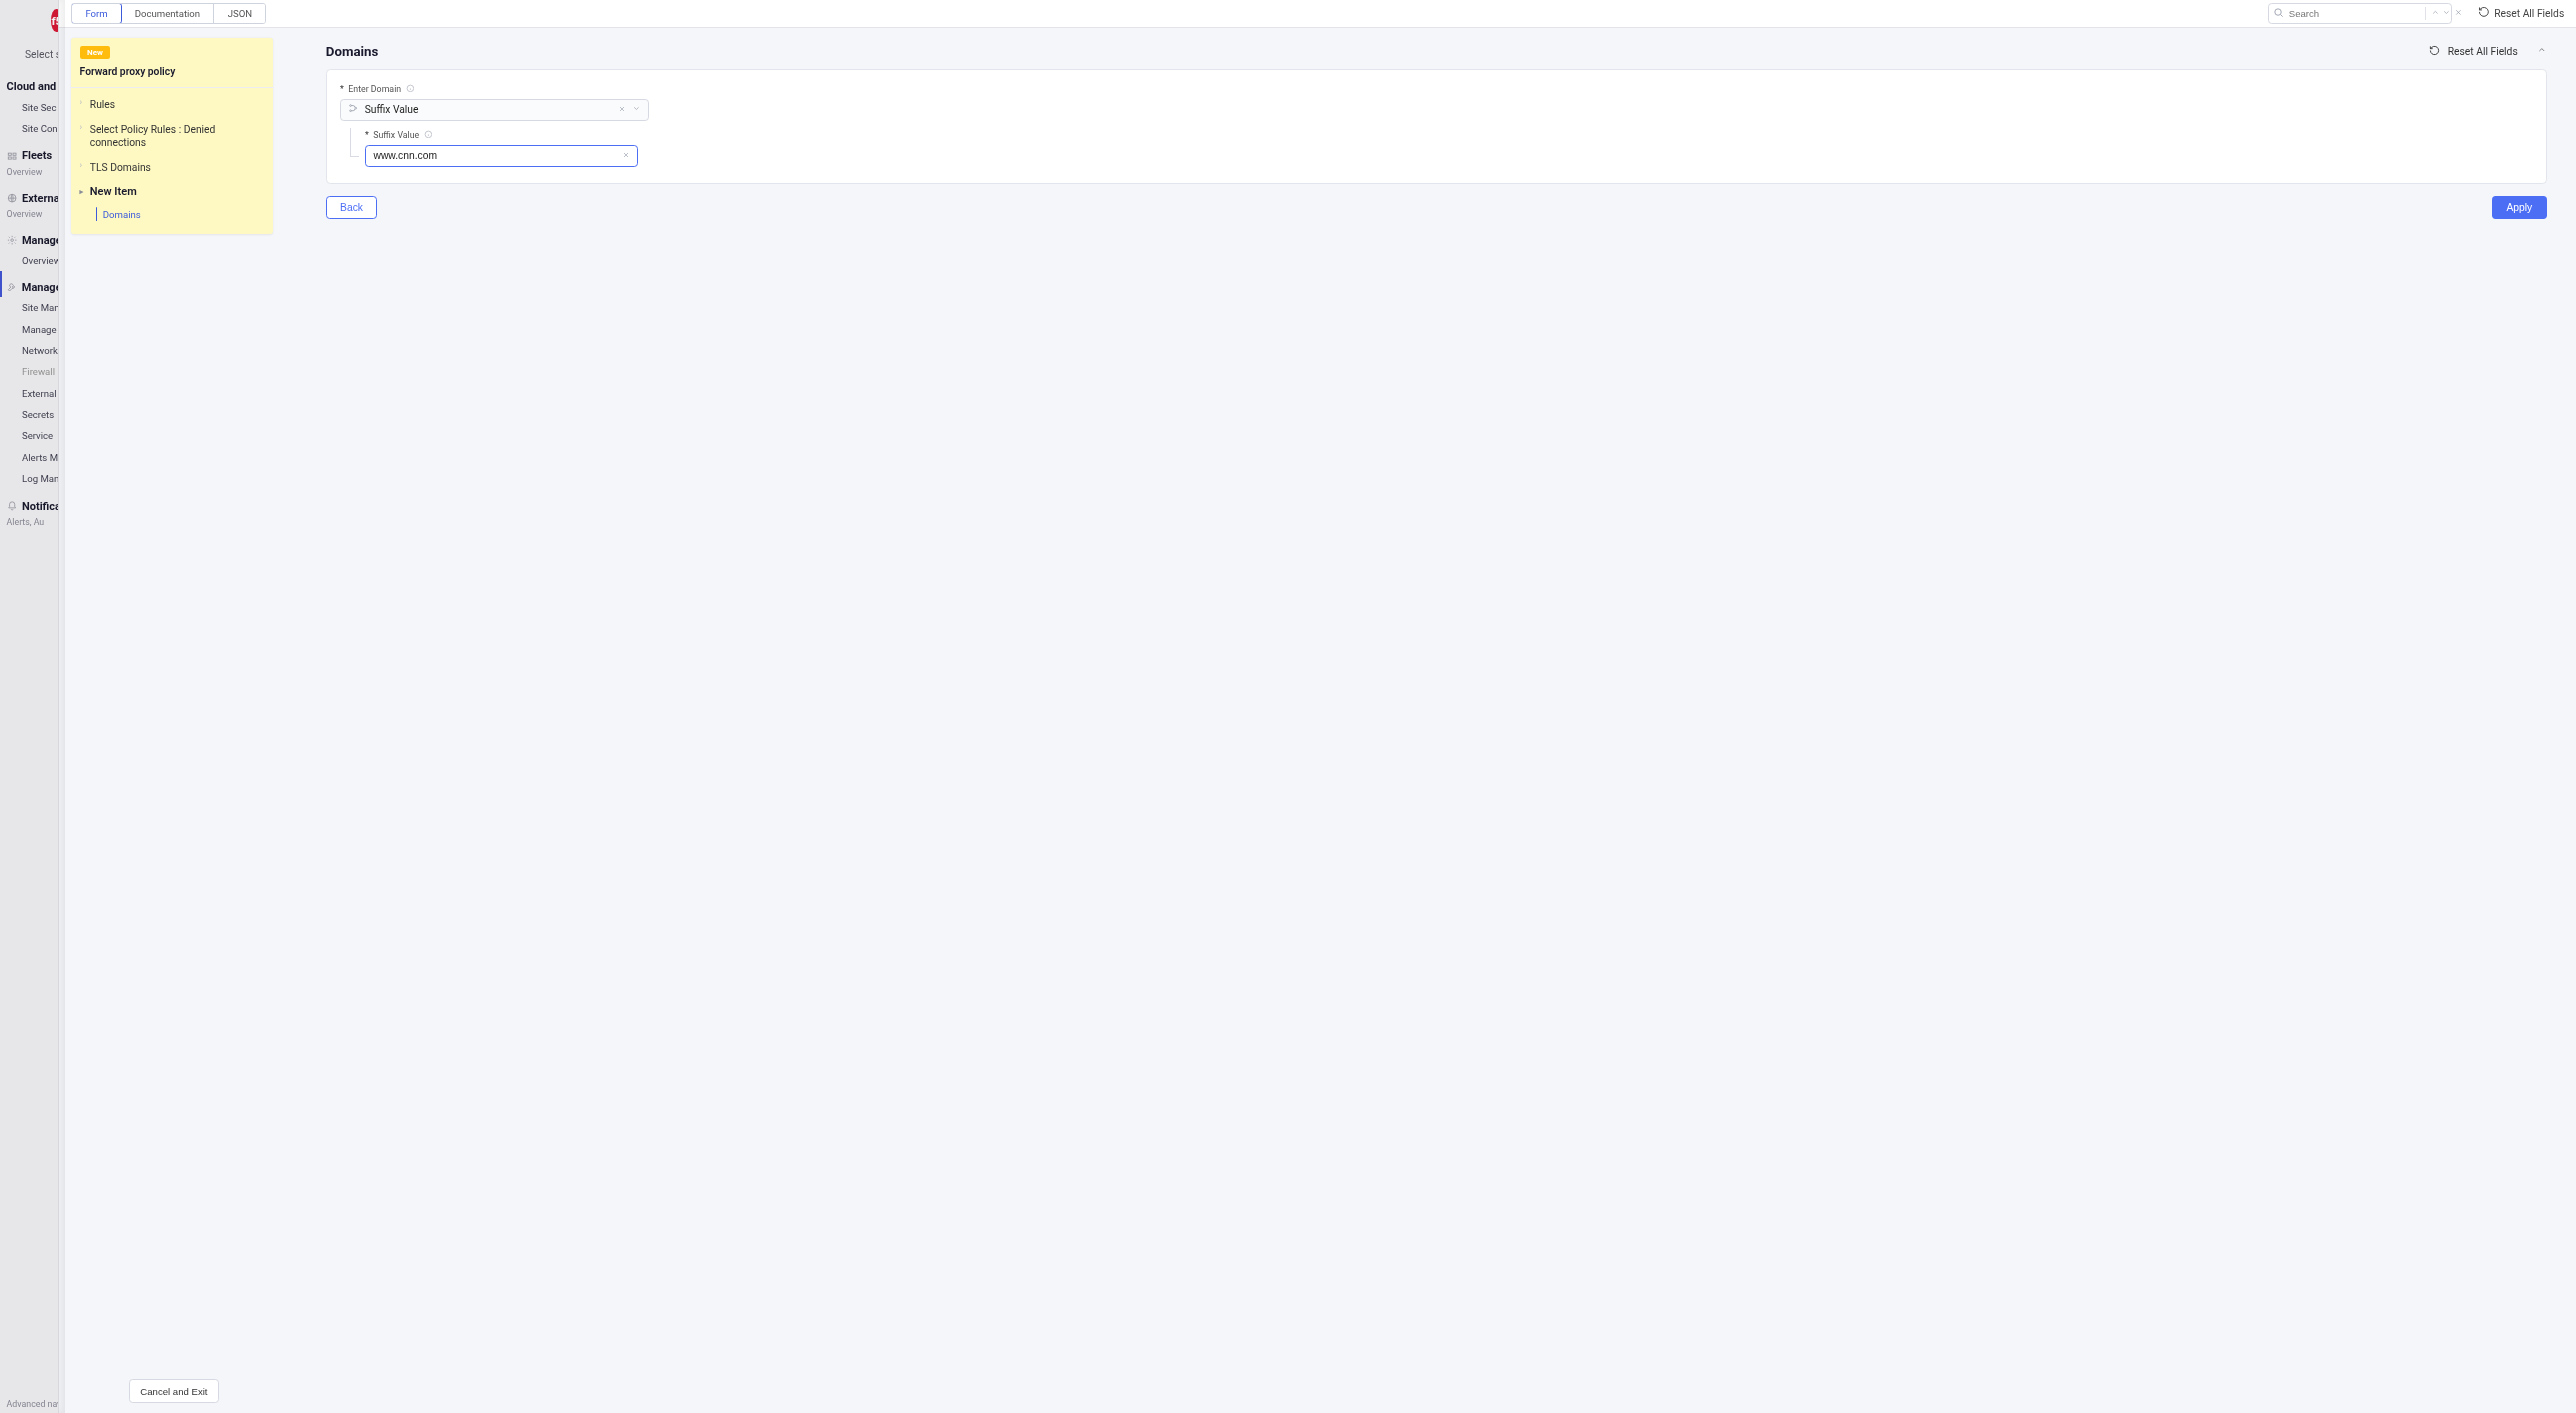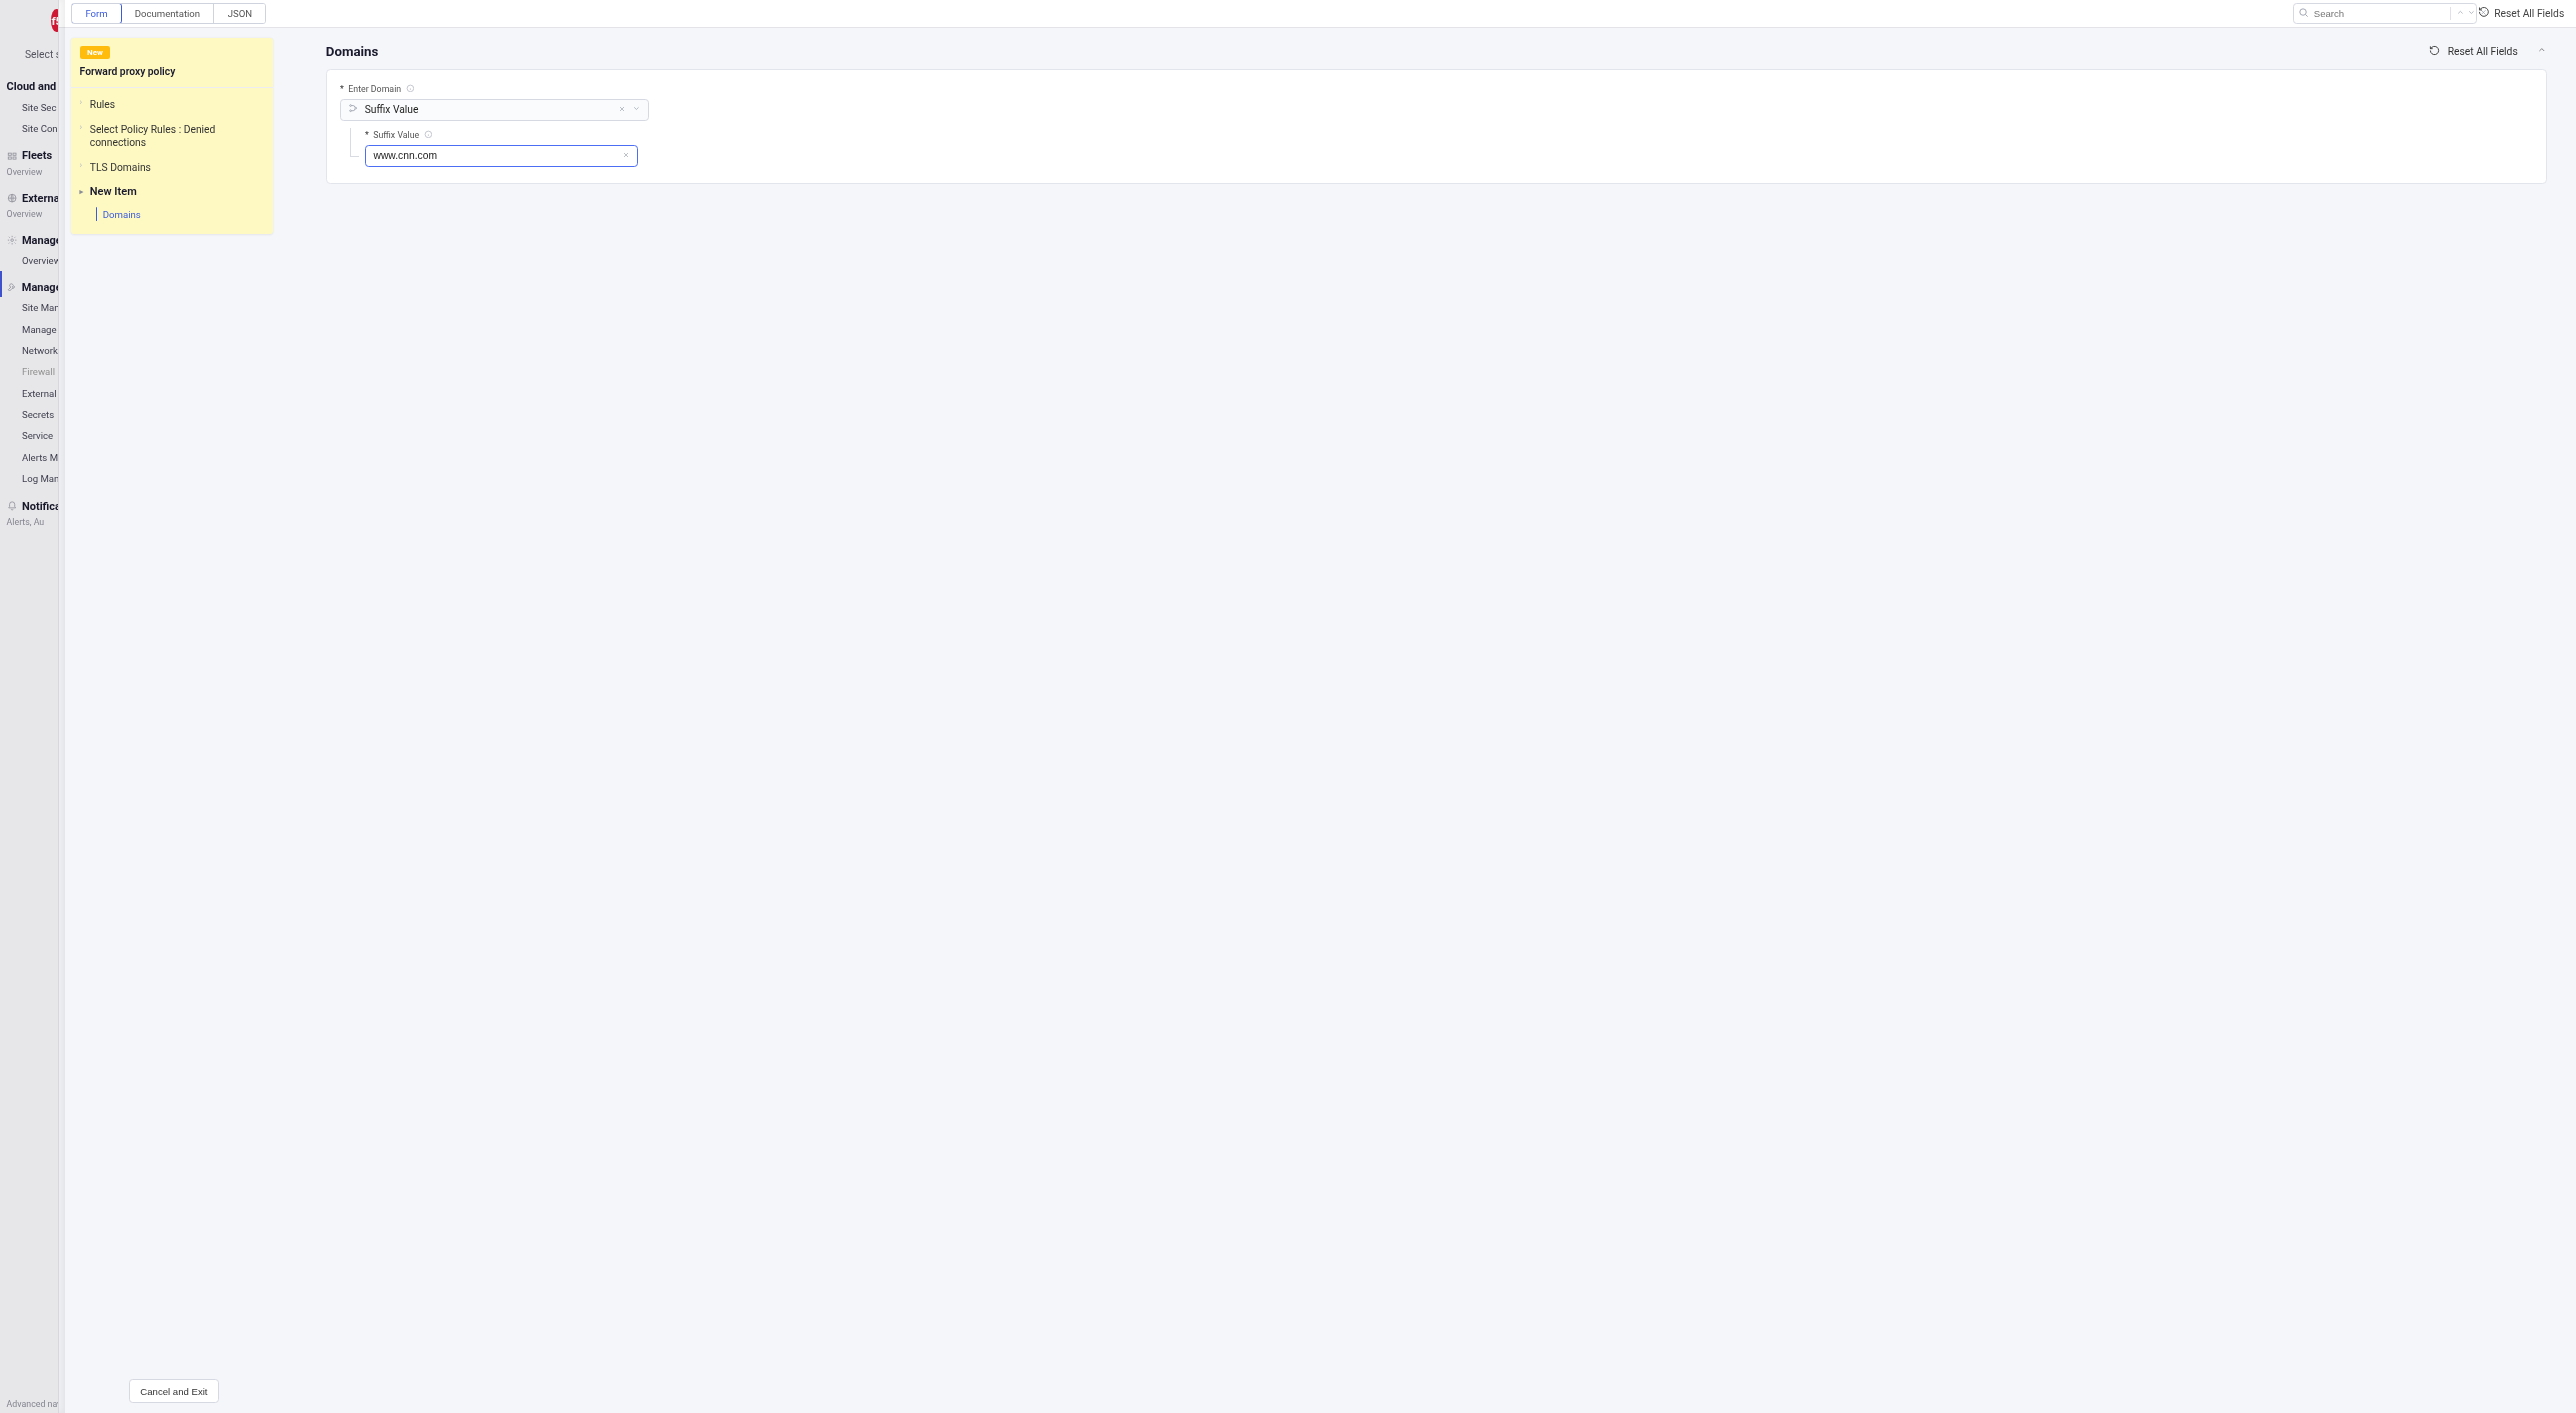--- a/index.html
+++ b/index.html
@@ -18,21 +18,21 @@
     .nav-item { padding: 5.2px 6.6px 5.2px 22px; color: #444455; font-size: 9.6px; white-space: nowrap; cursor: pointer; }
     .nav-item.faded { color: #999; }
     .adv-nav { position: absolute; bottom: 0; left: 0; width: 100%; padding: 4.4px 6.6px; color: #8b8b99; font-size: 8.8px; white-space: nowrap; }
     .ic { width: 11px; height: 11px; display: inline-flex; align-items: center; justify-content: center; color: #9a9aa6; flex: none; }
     
     
     .overlay { position: absolute; left: 59px; top: 0; right: 0; bottom: 0; background: #fff; display: flex; flex-direction: column; }
     .overlay-shadow { position: absolute; left: 59px; top: 0; height: 100%; width: 5.9px; box-shadow: -3.7px 0 7.4px rgba(0,0,0,0.08) inset; pointer-events: none; }
     
     
-    .topbar { height: 28px; flex: none; border-bottom: 0.7px solid #e3e3e8; display: flex; align-items: center; padding: 0 11.8px; gap: 1px; }
+    .topbar { height: 28px; flex: none; border-bottom: 0.7px solid #e3e3e8; display: flex; align-items: center; padding: 0 11.8px; gap: 26px; }
     .tabset { display: flex; border: 0.7px solid #cfd3dd; border-radius: 2.9px; overflow: hidden; }
     .tabset > .tab-btn { padding: 3.7px 13.3px; font-size: 9.6px; background: #fff; color: #555; cursor: pointer; border-right: 0.7px solid #cfd3dd; }
     .tabset > .tab-btn:last-child { border-right: none; }
     .tabset > .tab-btn.active { color: #3b5bdb; border: 0.7px solid #3b5bdb; border-radius: 2.9px; margin: -0.7px; position: relative; z-index: 1; }
     .spacer { flex: 1; }
     .searchbox { display: flex; align-items: center; border: 0.7px solid #d6d9e1; border-radius: 3.7px; height: 20.6px; width: 184px; padding: 0 4.4px; }
     .searchbox input { border: none; outline: none; flex: 1; font-size: 9.6px; background: transparent; color: #333; }
     .searchbox .sicon { color: #9aa0ad; margin-right: 4.4px; }
     .searchbox .navset { display: flex; align-items: center; gap: 2.9px; color: #9aa0ad; border-left: 0.7px solid #e0e2e8; padding-left: 4.4px; margin-left: 4.4px; }
     .reset-link { display: flex; align-items: center; gap: 4.4px; color: #444; font-size: 10.3px; cursor: pointer; }
@@ -285,20 +285,24 @@
           <div class="input-wrap">
             <input value="www.cnn.com" style="">
             <span class="iclear"><svg viewBox="0 0 24 24" width="8" height="8" fill="none" stroke="currentColor" stroke-width="2">
                   <line x1="6" y1="6" x2="18" y2="18"></line>
                   <line x1="6" y1="18" x2="18" y2="6"></line>
                 </svg></span>
           </div>
         </div>
       </div>
 
+      <div class="action-row">
+        <button class="btn btn-outline">Back</button>
+        <button class="btn btn-primary">Apply</button>
+      </div>
     </div>
 
     <div class="footer-bar">
       <button class="btn-cancel">Cancel and Exit</button>
     </div>
   </div>
 </div>
 <div class="overlay-shadow"></div>
 
 

